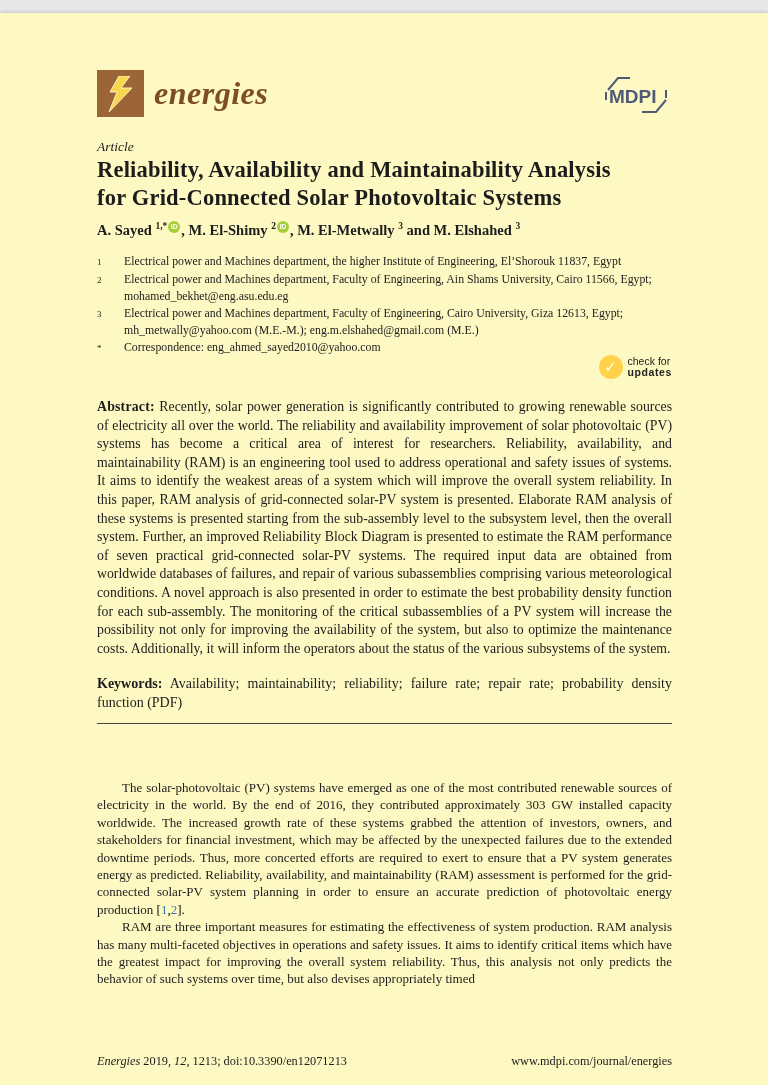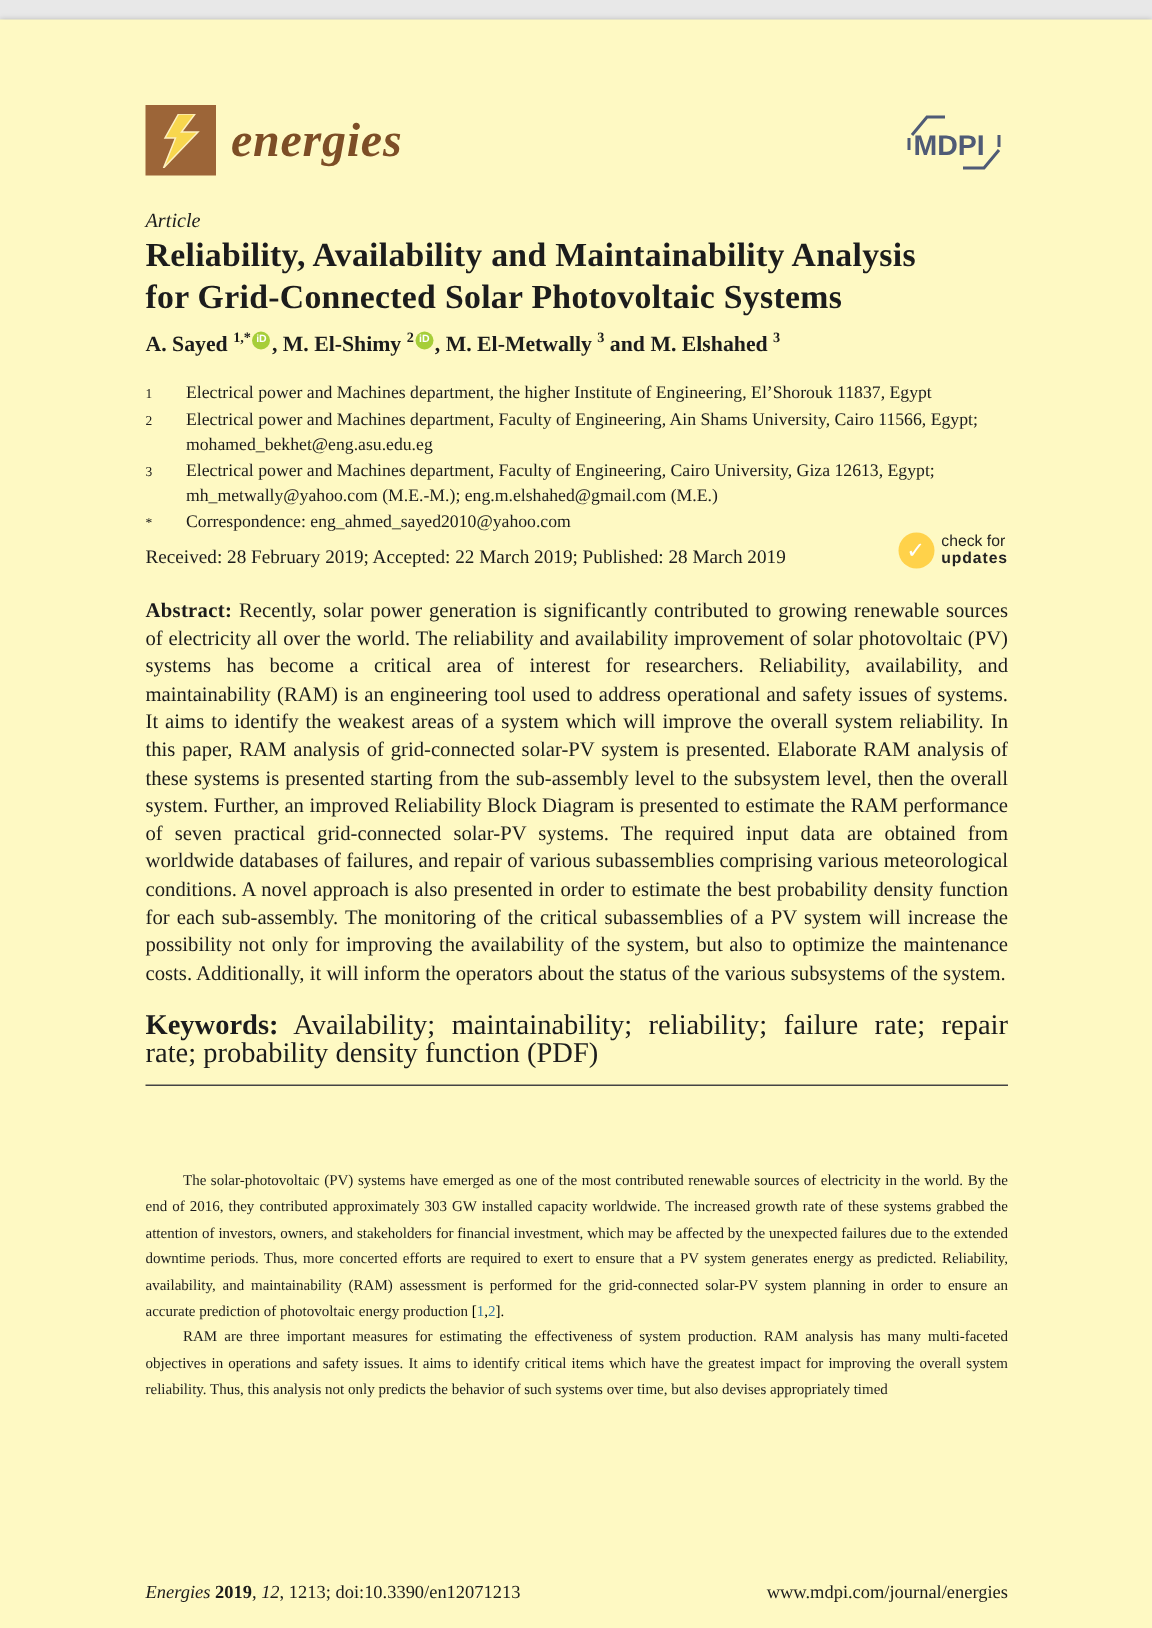--- a/index.html
+++ b/index.html
@@ -42,35 +42,35 @@
   
   .badge{position:absolute;top:342px;right:96px;display:flex;align-items:center;gap:5px;cursor:pointer;}
   .badge-circle{width:24px;height:24px;border-radius:50%;background:#ffd24a;display:flex;align-items:center;justify-content:center;}
   .badge-check{color:#ffffff;font-size:15px;font-weight:bold;font-family:"DejaVu Sans",sans-serif;}
   .badge-text{font-family:"Liberation Sans",sans-serif;font-size:10.5px;line-height:11.5px;color:#222;}
   .badge-text .b2{font-weight:bold;letter-spacing:.6px;text-align:center;}
 
   
   .abstract{position:absolute;top:385px;width:575px;font-size:13.8px;line-height:18.6px;text-align:justify;}
   .abstract b{letter-spacing:.2px;}
-  .keywords{position:absolute;top:662px;width:575px;font-size:19px;line-height:18.6px;text-align:justify;}
+  .keywords{position:absolute;top:662px;width:575px;font-size:14px;line-height:18.6px;text-align:justify;}
 
   .divider{position:absolute;top:710px;left:97px;width:575px;border-top:1.3px solid #444;}
 
   
   .section-heading{position:absolute;top:741px;font-size:14.5px;font-weight:bold;}
-  .body-text{position:absolute;top:766px;width:575px;font-size:10px;line-height:17.4px;text-align:justify;}
+  .body-text{position:absolute;top:766px;width:575px;font-size:13px;line-height:17.4px;text-align:justify;}
   .body-text p{margin:0;text-indent:25px;}
   .cite{color:#000;}
   .cite a{color:#3678a8;text-decoration:none;cursor:pointer;}
 
   
   .footer{position:absolute;top:1041px;left:97px;right:96px;font-size:12.3px;display:flex;justify-content:space-between;}
   .it{font-style:italic;}
-  .bold{font-weight:bold;text-align:right;}
+  .bold{font-weight:normal;text-align:right;}
   .footer a{color:#1c1c1c;text-decoration:none;}
 </style>
 </head>
 <body>
 
 <div class="page">
 
   <div class="masthead">
     <div class="logo-wrap">
       <div class="logo-square">
@@ -113,21 +113,20 @@
     <div class="affil-row">
       <div class="affil-marker">3</div>
       <div class="affil-text">Electrical power and Machines department, Faculty of Engineering, Cairo University, Giza 12613, Egypt; mh_metwally@yahoo.com (M.E.-M.); eng.m.elshahed@gmail.com (M.E.)</div>
     </div>
     <div class="affil-row">
       <div class="affil-marker">*</div>
       <div class="affil-text">Correspondence: eng_ahmed_sayed2010@yahoo.com</div>
     </div>
   </div>
 
-  <div class="content dates">Received: 28 February 2019; Accepted: 22 March 2019; Published: 28 March 2019</div>
   <div class="badge">
     <div class="badge-circle">
       <span class="badge-check">✓</span>
     </div>
     <div class="badge-text">
       <div>check for</div>
       <div class="b2">updates</div>
     </div>
   </div>
 

